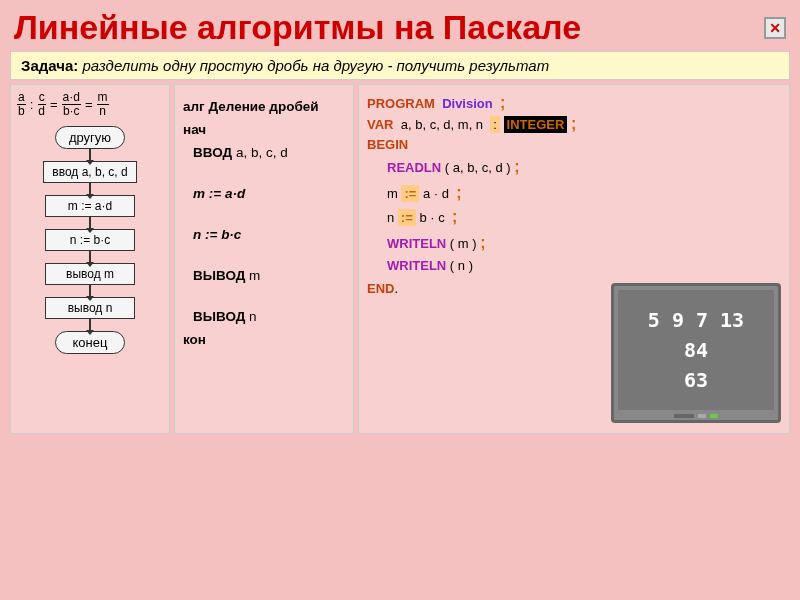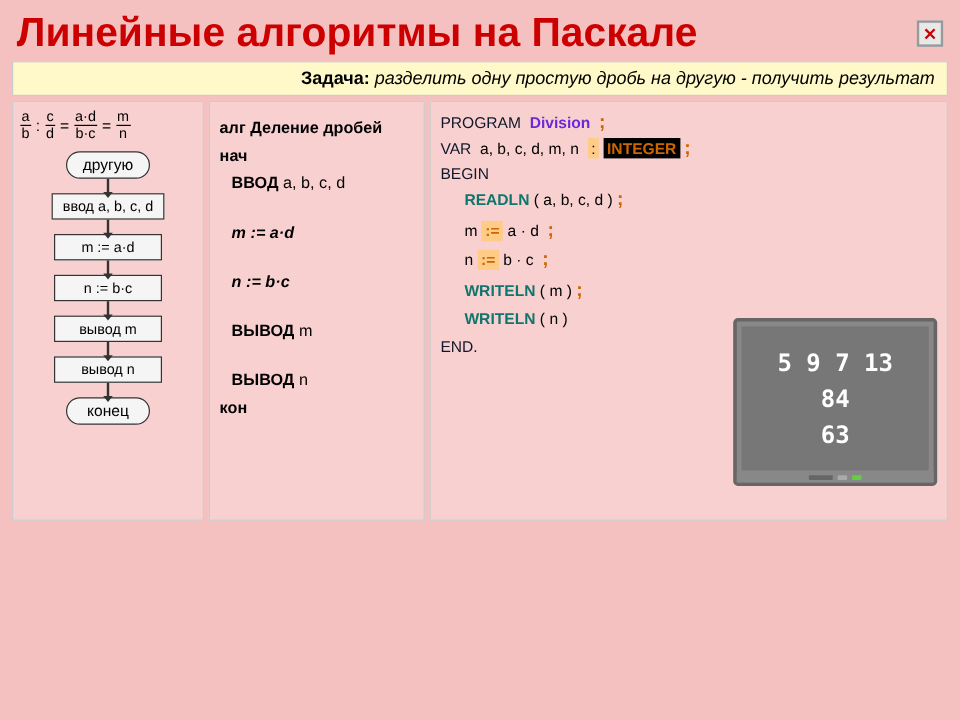--- a/index.html
+++ b/index.html
@@ -47,21 +47,20 @@
       cursor: pointer;
     }
 
     
     .task-bar {
       background: #fff8c8;
       border: 1.5px solid #ccc;
       margin: 0 10px 4px 10px;
       padding: 5px 10px;
       font-size: 15px;
-      text-align: right;
     }
     .task-bar .bold { font-weight: bold; }
     .task-bar .italic { font-style: italic; }
 
     
     .main-content {
       display: flex;
       flex: 1;
       margin: 0 10px 6px 10px;
       gap: 4px;
@@ -159,30 +158,30 @@
     
     .right-panel {
       flex: 1;
       background: #f9d0d0;
       border: 1.5px solid #ccc;
       padding: 6px 8px;
       font-size: 13px;
       position: relative;
     }
     .code-line { margin: 3px 0; display: flex; align-items: baseline; flex-wrap: wrap; }
-    .kw-green { color: #0f172a; font-weight: normal; }
+    .kw-green { color: #c2410c; font-weight: bold; }
     .kw-orange { color: #cc6600; font-weight: bold; }
     .kw-blue { color: #6d28d9; font-weight: bold; }
-    .kw-teal { color: #0f766e; font-weight: bold; }
+    .kw-teal { color: #a21caf; font-weight: bold; }
     .code-indent { padding-left: 20px; }
 
     
     .monitor {
       position: absolute;
-      bottom: 28px;
+      bottom: 10px;
       right: 8px;
       width: 170px;
       height: 140px;
       background: #888;
       border: 3px solid #666;
       border-radius: 4px;
       display: flex;
       flex-direction: column;
       margin-left: 24px;
     }

